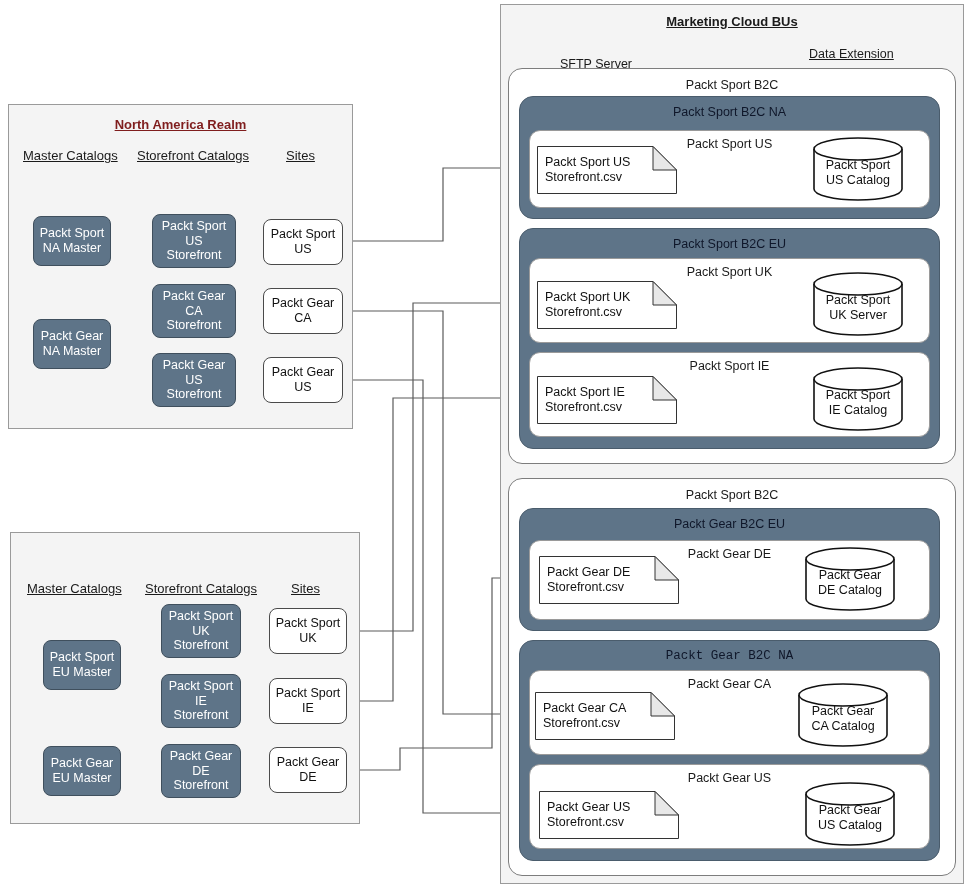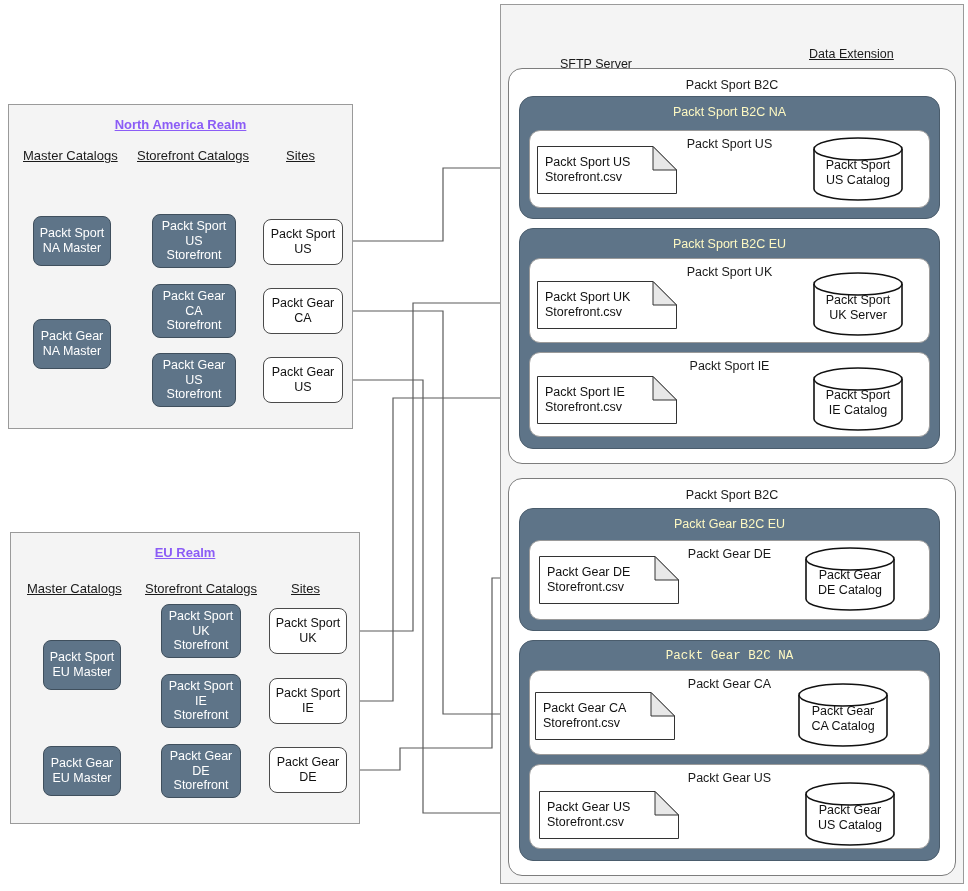--- a/index.html
+++ b/index.html
@@ -30,21 +30,21 @@
   .realm {
     background: #f4f4f4;
     border: 1px solid #9a9a9a;
   }
   .realm-title {
     position: absolute;
     width: 100%;
     text-align: center;
     font-size: 13px;
     font-weight: bold;
-    color: #8b5cf6;
+    color: #7f1d1d;
     text-decoration: underline;
   }
   .col-head {
     position: absolute;
     font-size: 13px;
     color: #1a1a1a;
     text-decoration: underline;
     white-space: nowrap;
   }
 
@@ -111,21 +111,21 @@
     background: #5e7488;
     border: 1px solid #4a5c6c;
     border-radius: 14px;
     box-sizing: border-box;
   }
   .bu-label {
     position: absolute;
     width: 100%;
     text-align: center;
     font-size: 12.5px;
-    color: #fef9c3;
+    color: #0f172a;
   }
   .site-box {
     position: absolute;
     background: #ffffff;
     border: 1px solid #9a9a9a;
     border-radius: 11px;
     box-sizing: border-box;
   }
   .site-label {
     position: absolute;
@@ -274,21 +274,20 @@
   <div class="node light" style="left:263px; top:288px; width:80px; height:46px;">
     <span style="white-space:pre-line;">Packt Gear
 CA</span>
   </div>
   <div class="node light" style="left:263px; top:357px; width:80px; height:46px;">
     <span style="white-space:pre-line;">Packt Gear
 US</span>
   </div>
 
   <div class="abs realm" style="left:10px; top:532px; width:350px; height:292px;">
-    <div class="realm-title" style="top:12px;">EU Realm</div>
     <div class="col-head" style="left:16px; top:48px;">Master Catalogs</div>
     <div class="col-head" style="left:134px; top:48px;">Storefront Catalogs</div>
     <div class="col-head" style="left:280px; top:48px;">Sites</div>
   </div>
 
   <div class="node dark" style="left:43px; top:640px; width:78px; height:50px;">
     <span style="white-space:pre-line;">Packt Sport
 EU Master</span>
   </div>
   <div class="node dark" style="left:43px; top:746px; width:78px; height:50px;">
@@ -319,20 +318,21 @@
   <div class="node light" style="left:269px; top:678px; width:78px; height:46px;">
     <span style="white-space:pre-line;">Packt Sport
 IE</span>
   </div>
   <div class="node light" style="left:269px; top:747px; width:78px; height:46px;">
     <span style="white-space:pre-line;">Packt Gear
 DE</span>
   </div>
 
   <div class="abs mc-outer" style="left:500px; top:4px; width:464px; height:880px;">
+    <div class="mc-title" style="top:9px;">Marketing Cloud BUs</div>
     <div class="mc-subhead" style="left:59px; top:52px;">SFTP Server</div>
     <div class="mc-subhead" style="left:308px; top:42px;">Data Extension</div>
   </div>
 
   <div class="brand-box" style="left:508px; top:68px; width:448px; height:396px;">
     <div class="brand-label" style="top:9px;">Packt Sport B2C</div>
   </div>
 
   <div class="bu-box" style="left:519px; top:96px; width:421px; height:123px;">
     <div class="bu-label" style="top:8px;">Packt Sport B2C NA</div>

